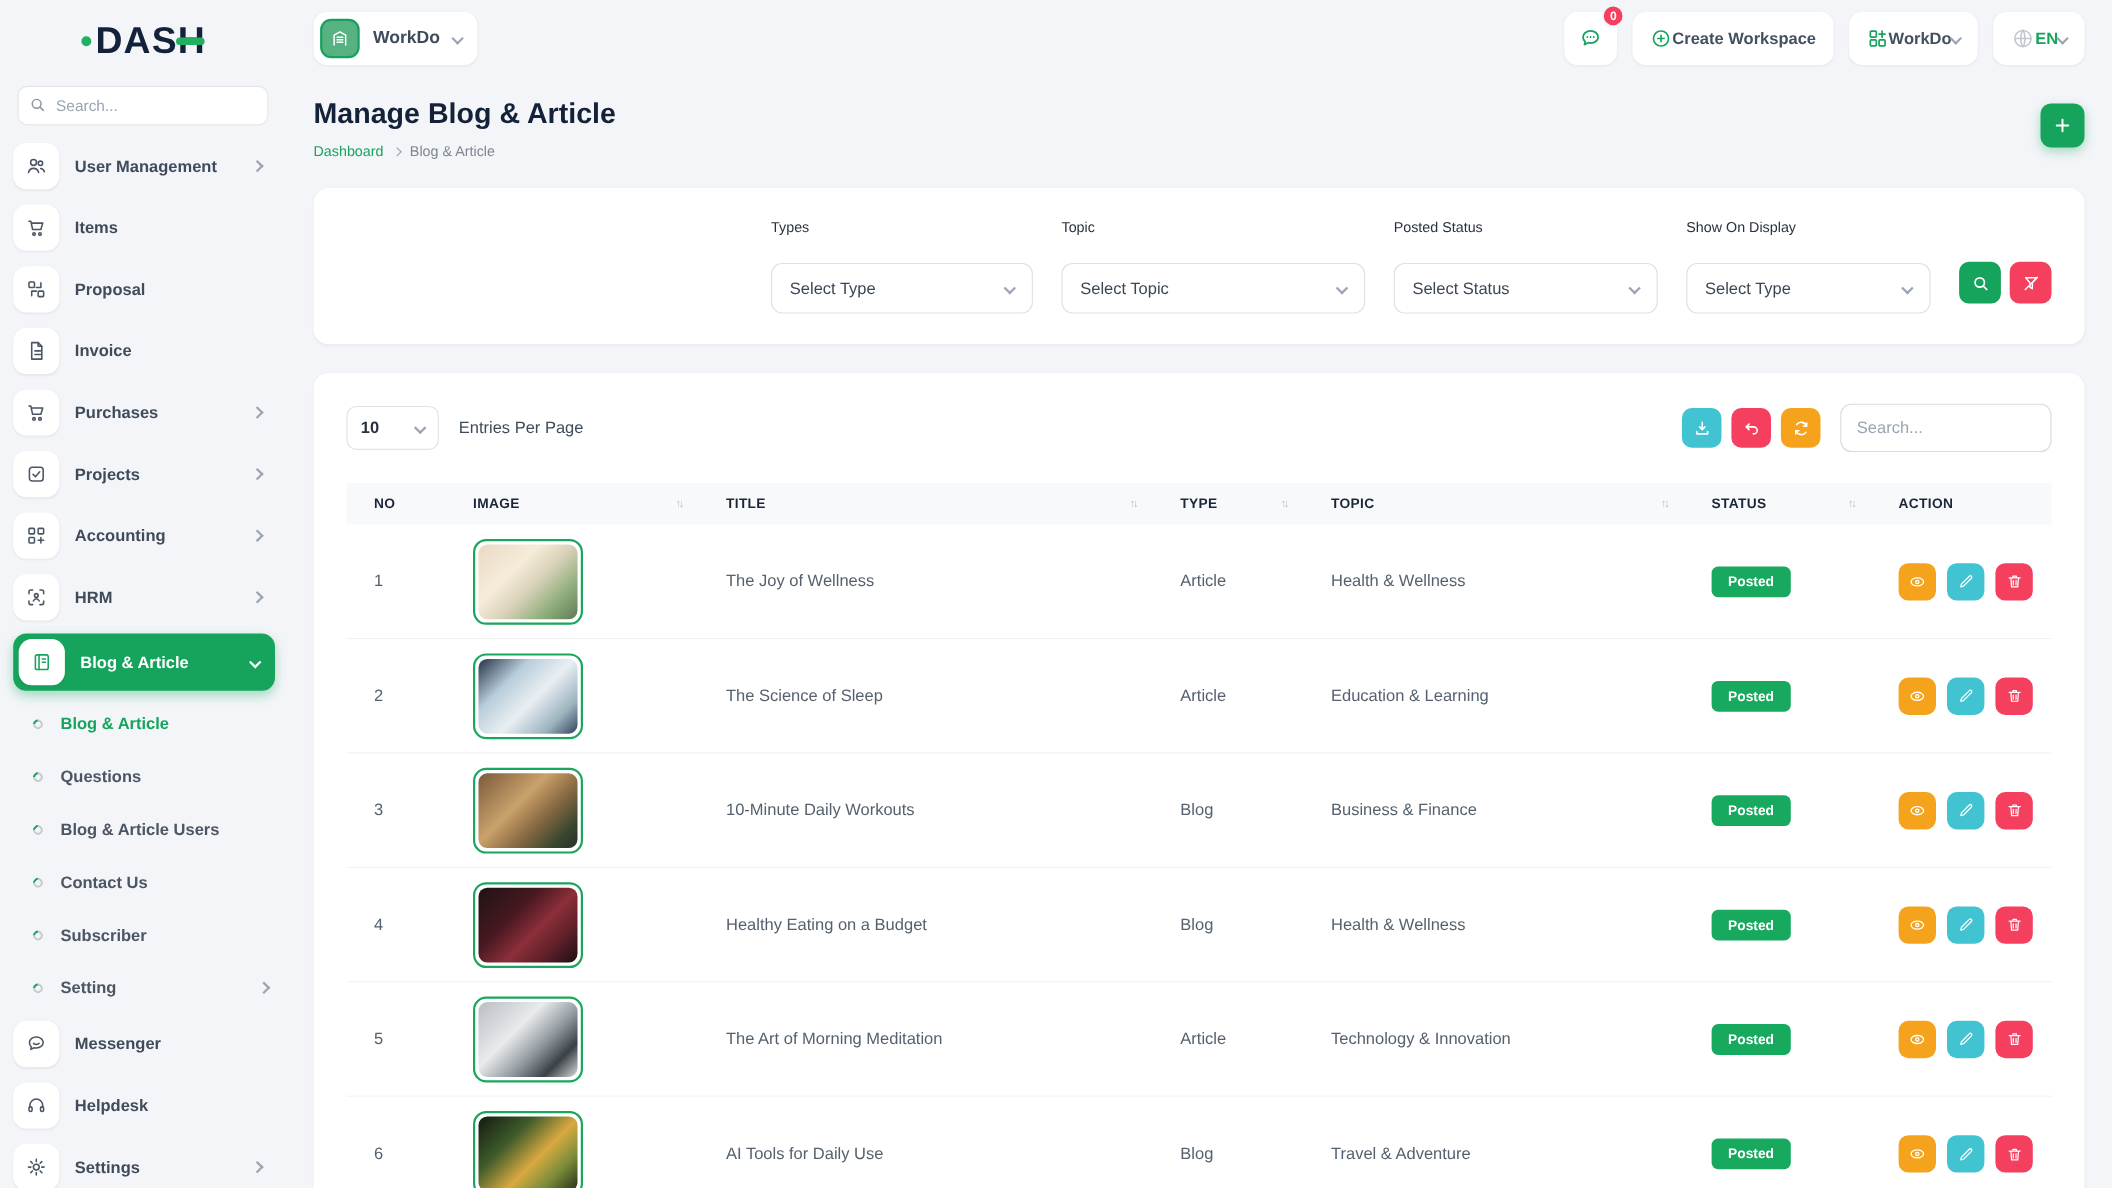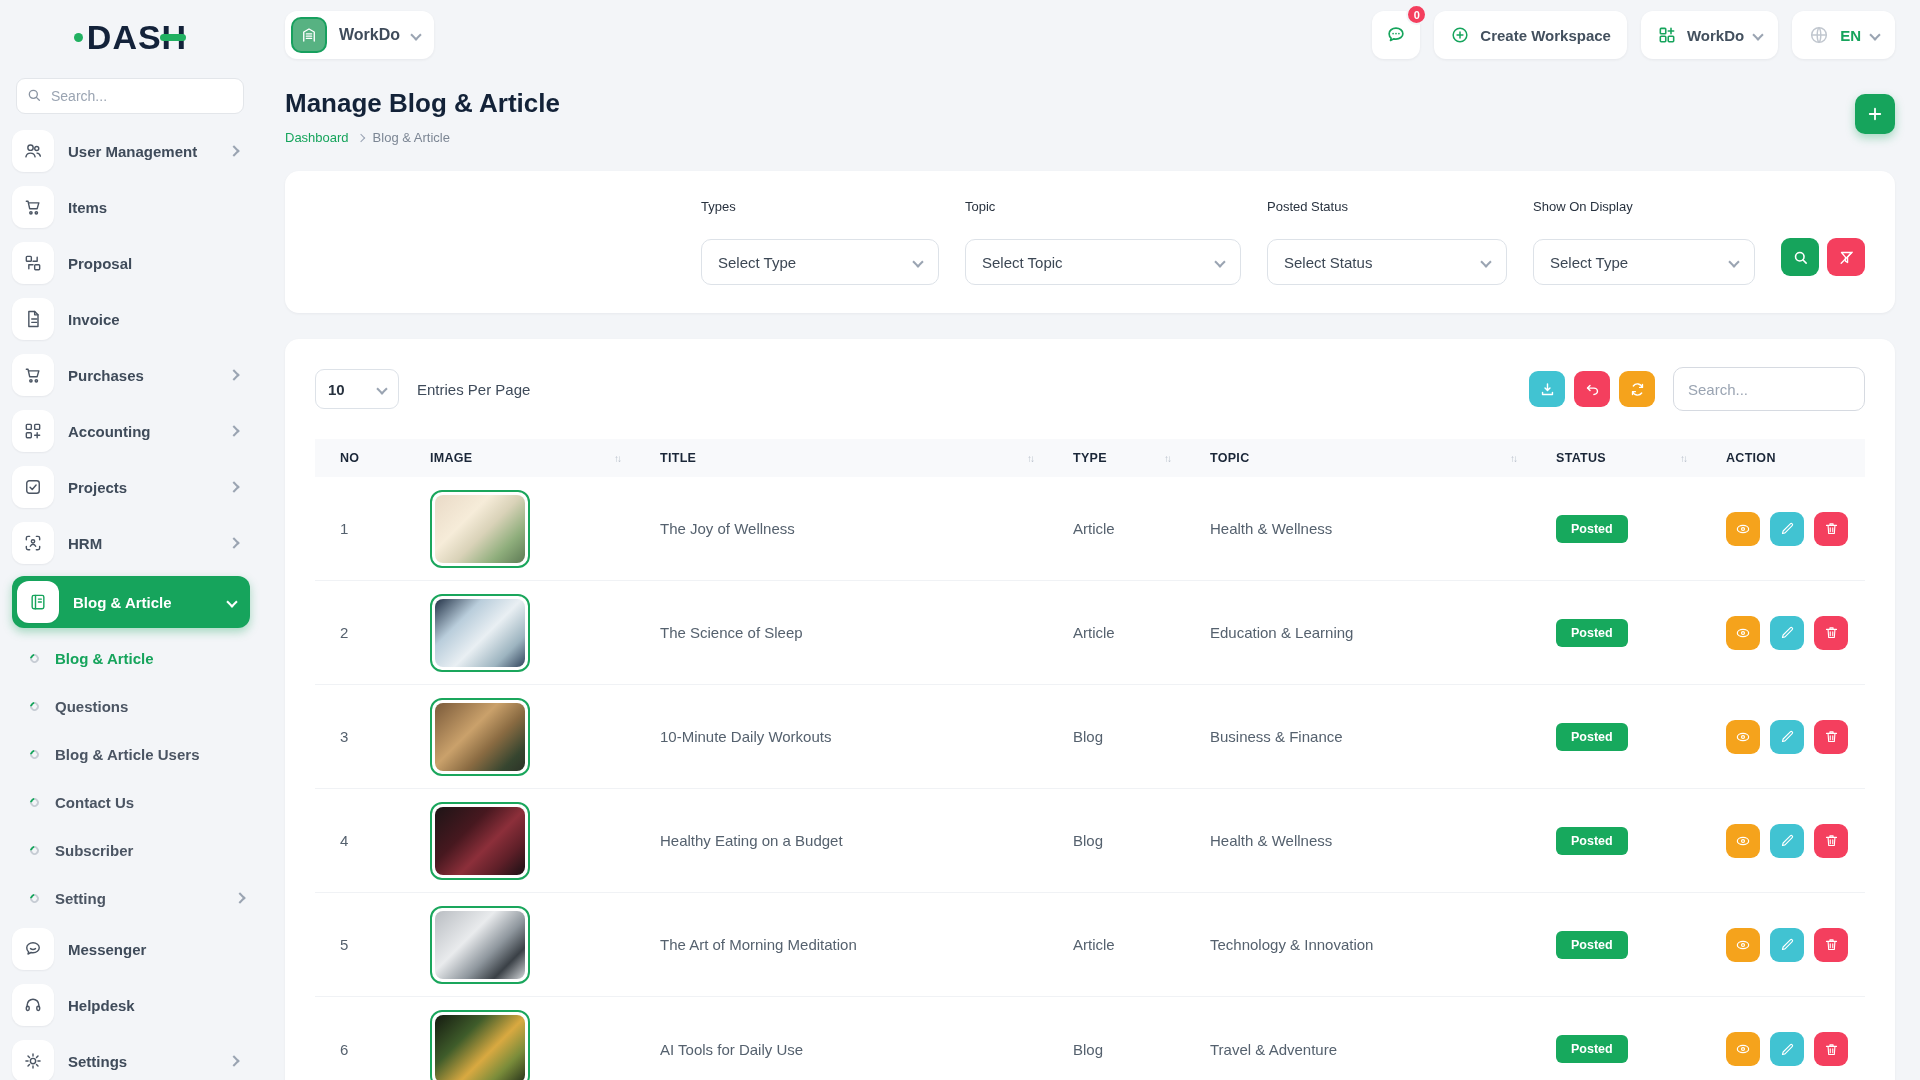--- a/index.html
+++ b/index.html
@@ -49,21 +49,21 @@
   .ws-icon{width:36px;height:36px;border-radius:10px;background:#57b282;
     border:2px solid #17a05e;display:flex;align-items:center;justify-content:center;color:#fff}
   .ws-name{font-size:16px;font-weight:600;color:#3f4b5a}
   .topbar-right{display:flex;gap:14px;align-items:center}
   .chat-btn{width:48px;height:48px;background:#fff;border-radius:12px;position:relative;
     display:flex;align-items:center;justify-content:center;color:#16A45C;cursor:pointer;
     box-shadow:0 1px 3px rgba(16,24,40,.06)}
   .badge{position:absolute;top:-7px;right:-7px;background:#F43F5E;color:#fff;font-size:11px;
     font-weight:700;min-width:21px;height:21px;border-radius:50%;display:flex;
     align-items:center;justify-content:center;border:2px solid #f3f5f8}
-  .pill{height:48px;background:#fff;border-radius:12px;display:flex;align-items:center;gap:10px;
+  .pill{height:48px;background:#fff;border-radius:12px;display:flex;align-items:center;gap:0;
     padding:0 16px;font-size:15px;color:#43505e;font-weight:600;cursor:pointer;
     box-shadow:0 1px 3px rgba(16,24,40,.06);white-space:nowrap}
   .green-text{color:#16A45C}
 
   .title-row{display:flex;justify-content:space-between;align-items:flex-start;margin-top:30px}
   .page-title{font-size:26px;font-weight:700;color:#132238}
   .breadcrumb{margin-top:11px;display:flex;gap:9px;align-items:center;font-size:13px}
   .crumb-link{color:#16A45C;cursor:pointer}
   .crumb-sep{width:6px;height:6px;border-right:1.5px solid #98a2b3;
     border-bottom:1.5px solid #98a2b3;transform:rotate(-45deg)}
@@ -196,38 +196,38 @@
               <path d="M4 5h2l2 9h9l2-7H7"></path>
               <circle cx="9.5" cy="19" r="1.4"></circle>
               <circle cx="16" cy="19" r="1.4"></circle>
             </svg>
           </span>
         <span class="nav-label">Purchases</span>
         <span class="chev"></span>
       </div>
       <div class="nav-item">
         <span class="icon-tile">
+            <svg width="20" height="20" viewBox="0 0 24 24" fill="none" stroke="currentColor" stroke-width="1.7" stroke-linecap="round" stroke-linejoin="round">
+              <rect x="4.5" y="4.5" width="15" height="15" rx="3"></rect>
+              <path d="M8.5 12.3l2.6 2.6 4.6-5.4"></path>
+            </svg>
+          </span>
+        <span class="nav-label">Projects</span>
+        <span class="chev"></span>
+      </div>
+      <div class="nav-item">
+        <span class="icon-tile">
             <svg width="20" height="20" viewBox="0 0 24 24" fill="none" stroke="currentColor" stroke-width="1.7" stroke-linecap="round">
               <rect x="4" y="4" width="6" height="6" rx="1"></rect>
               <rect x="14" y="4" width="6" height="6" rx="1"></rect>
               <rect x="4" y="14" width="6" height="6" rx="1"></rect>
               <path d="M17 14v6M14 17h6"></path>
             </svg>
           </span>
         <span class="nav-label">Accounting</span>
-        <span class="chev"></span>
-      </div>
-      <div class="nav-item">
-        <span class="icon-tile">
-            <svg width="20" height="20" viewBox="0 0 24 24" fill="none" stroke="currentColor" stroke-width="1.7" stroke-linecap="round" stroke-linejoin="round">
-              <rect x="4.5" y="4.5" width="15" height="15" rx="3"></rect>
-              <path d="M8.5 12.3l2.6 2.6 4.6-5.4"></path>
-            </svg>
-          </span>
-        <span class="nav-label">Projects</span>
         <span class="chev"></span>
       </div>
       <div class="nav-item">
         <span class="icon-tile">
             <svg width="20" height="20" viewBox="0 0 24 24" fill="none" stroke="currentColor" stroke-width="1.7" stroke-linecap="round" stroke-linejoin="round">
               <path d="M4 8V6a2 2 0 012-2h2M16 4h2a2 2 0 012 2v2M20 16v2a2 2 0 01-2 2h-2M8 20H6a2 2 0 01-2-2v-2"></path>
               <circle cx="12" cy="10" r="2"></circle>
               <path d="M8.8 16c.7-1.6 1.9-2.5 3.2-2.5s2.5.9 3.2 2.5"></path>
             </svg>
           </span>

